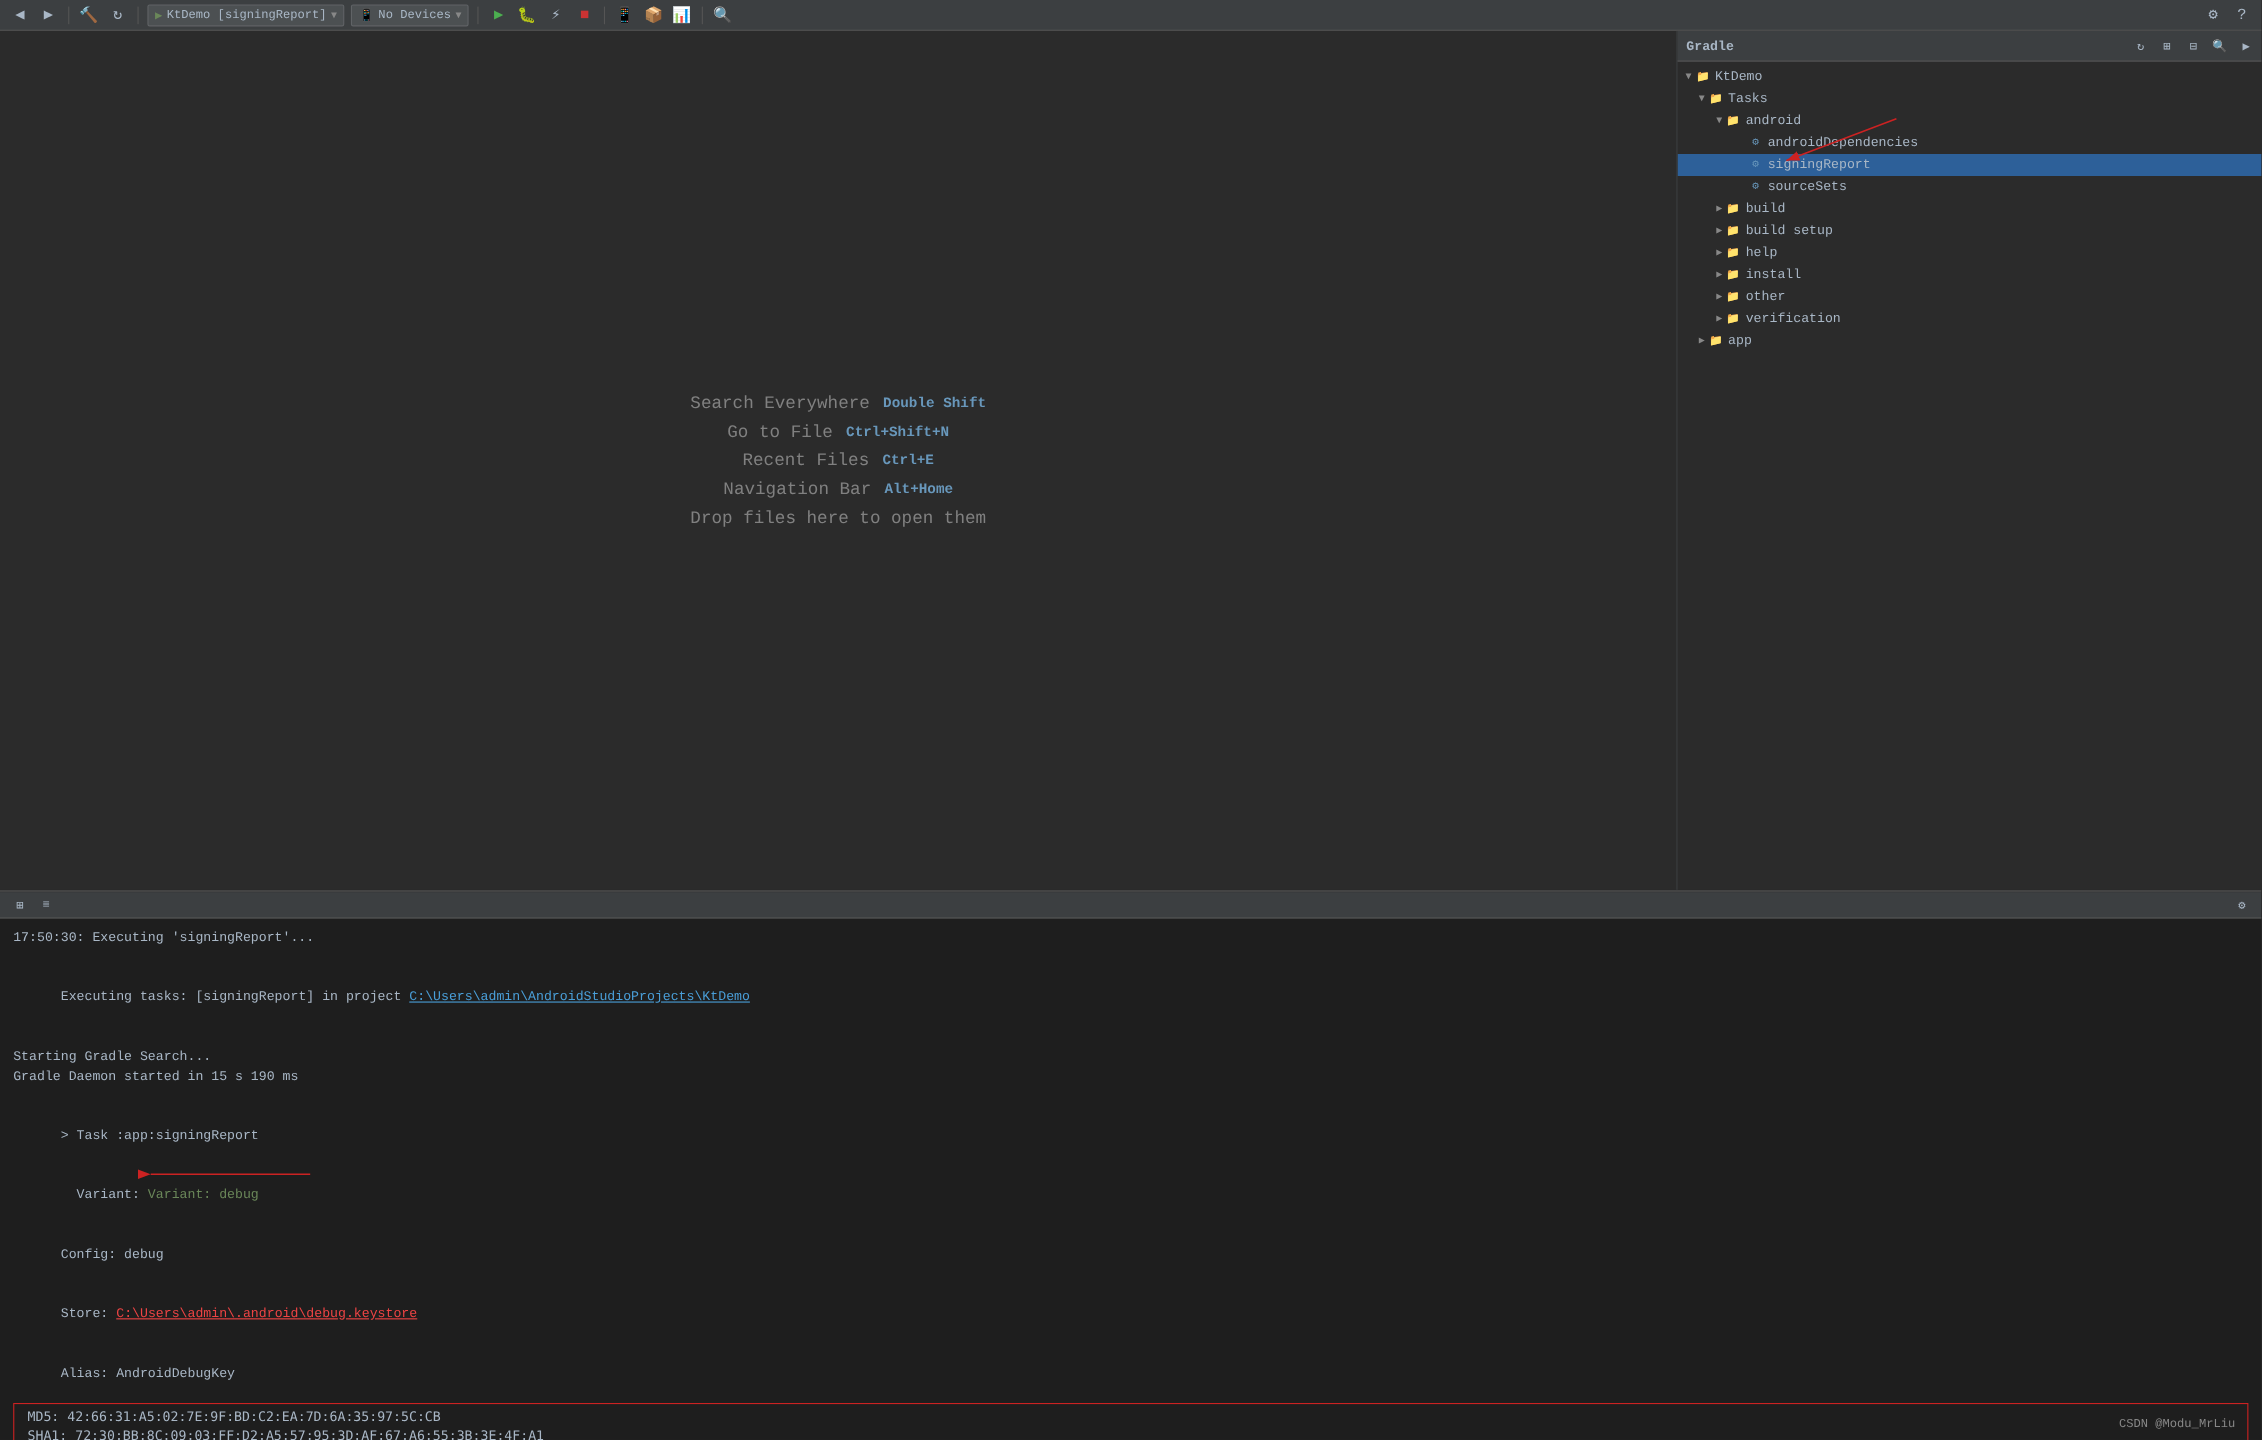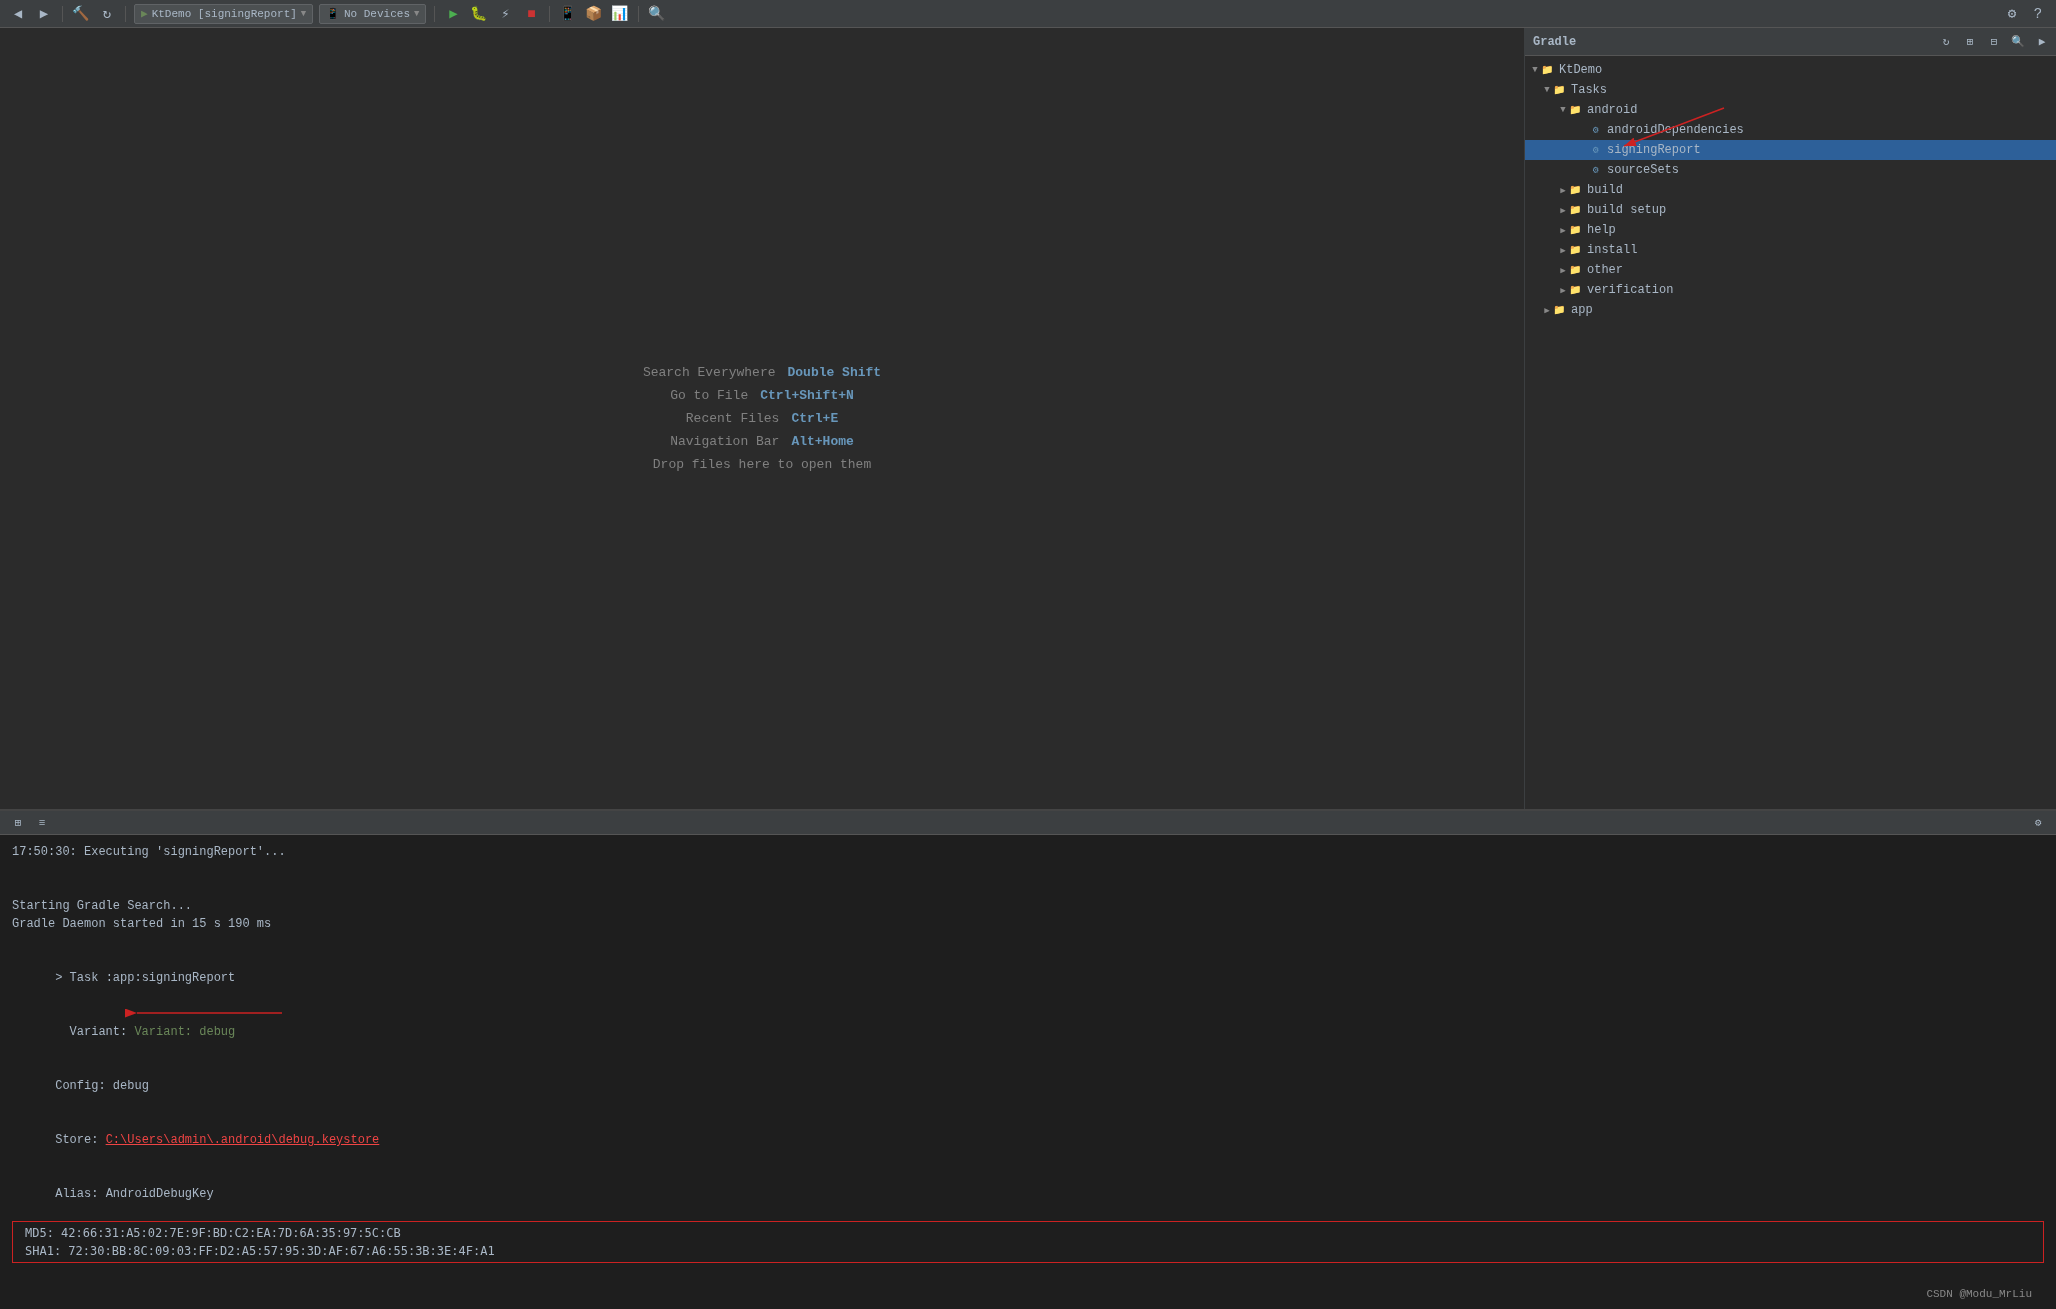--- a/index.html
+++ b/index.html
@@ -103,21 +103,21 @@
       color: #606060;
       font-size: 13px;
     }
     .hint-row {
       display: flex;
       gap: 12px;
       align-items: center;
     }
     .hint-label {
       color: #808080;
-      font-size: 13px;
+      font-size: 16px;
     }
     .hint-shortcut {
       color: #6897bb;
       font-size: 13px;
       font-weight: bold;
     }
 
     
     .gradle-panel {
       width: 560px;
@@ -476,20 +476,23 @@
       <div class="icon-btn" style="font-size:11px;">≡</div>
     </div>
     <div style="display:flex; align-items:center; gap:4px;">
       <div class="icon-btn" style="font-size:11px;">⚙</div>
     </div>
   </div>
 
   <div class="bottom-content">
     <div class="console-line"><span>17:50:30: Executing 'signingReport'...</span></div>
     <div class="console-line">&nbsp;</div>
+    <div class="console-line">
+      <span>Executing tasks: [signingReport] in project </span><span class="console-link">C:\Users\admin\AndroidStudioProjects\KtDemo</span>
+    </div>
     <div class="console-line">&nbsp;</div>
     <div class="console-line"><span>Starting Gradle Search...</span></div>
     <div class="console-line"><span>Gradle Daemon started in 15 s 190 ms</span></div>
     <div class="console-line">&nbsp;</div>
     <div class="console-line">
       <span style="color:#a9b7c6;">&gt; Task :app:signingReport</span>
     </div>
 
     <div style="position:relative; display:flex; align-items:center;">
       <div class="console-line">

